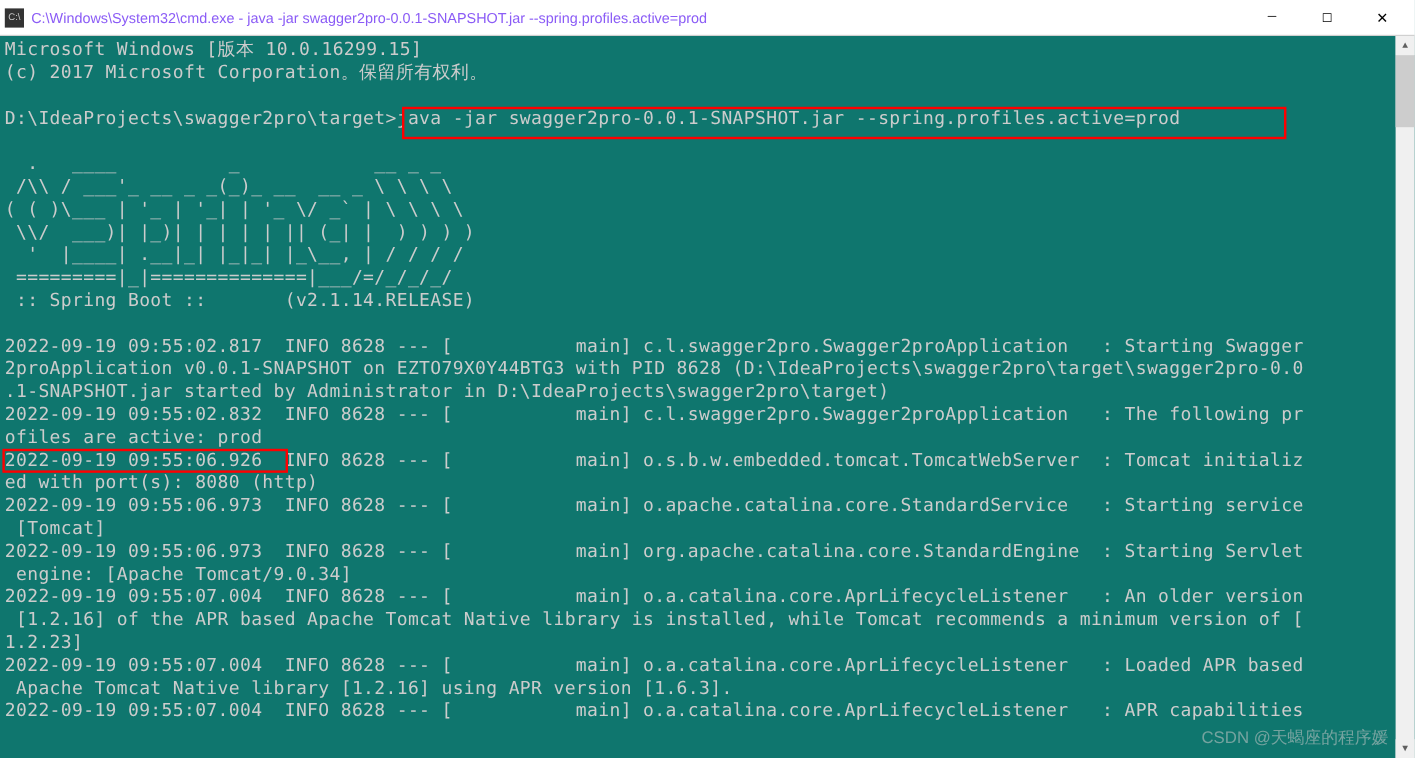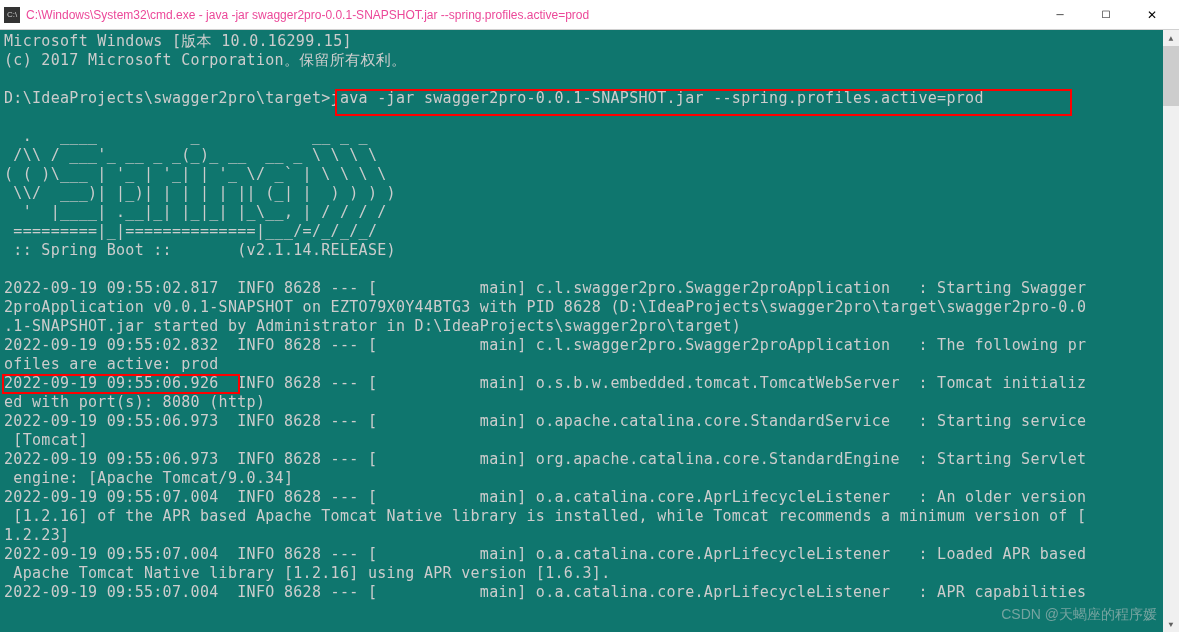--- a/index.html
+++ b/index.html
@@ -29,21 +29,21 @@
       justify-content: center;
       background: #333;
       color: #ccc;
       font-size: 8px;
       font-family: sans-serif;
     }
     .titlebar-title {
       flex: 1;
       font-family: "Segoe UI", sans-serif;
       font-size: 12px;
-      color: #ec4899;
+      color: #8b5cf6;
     }
     .titlebar-btns {
       display: flex;
     }
     .titlebar-btn {
       width: 46px;
       height: 30px;
       display: flex;
       align-items: center;
       justify-content: center;

